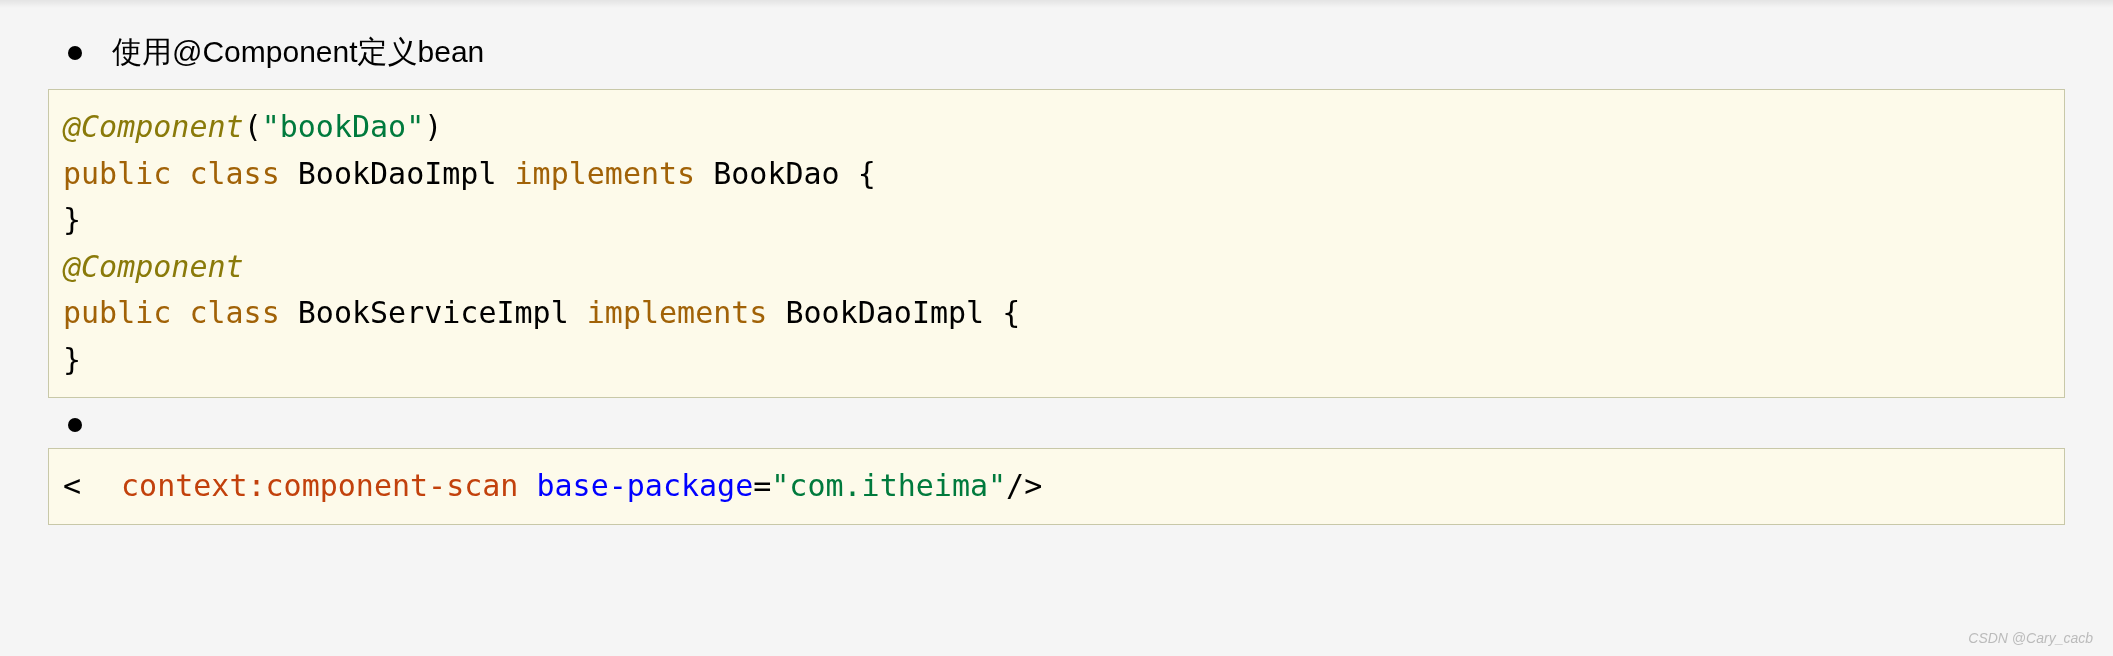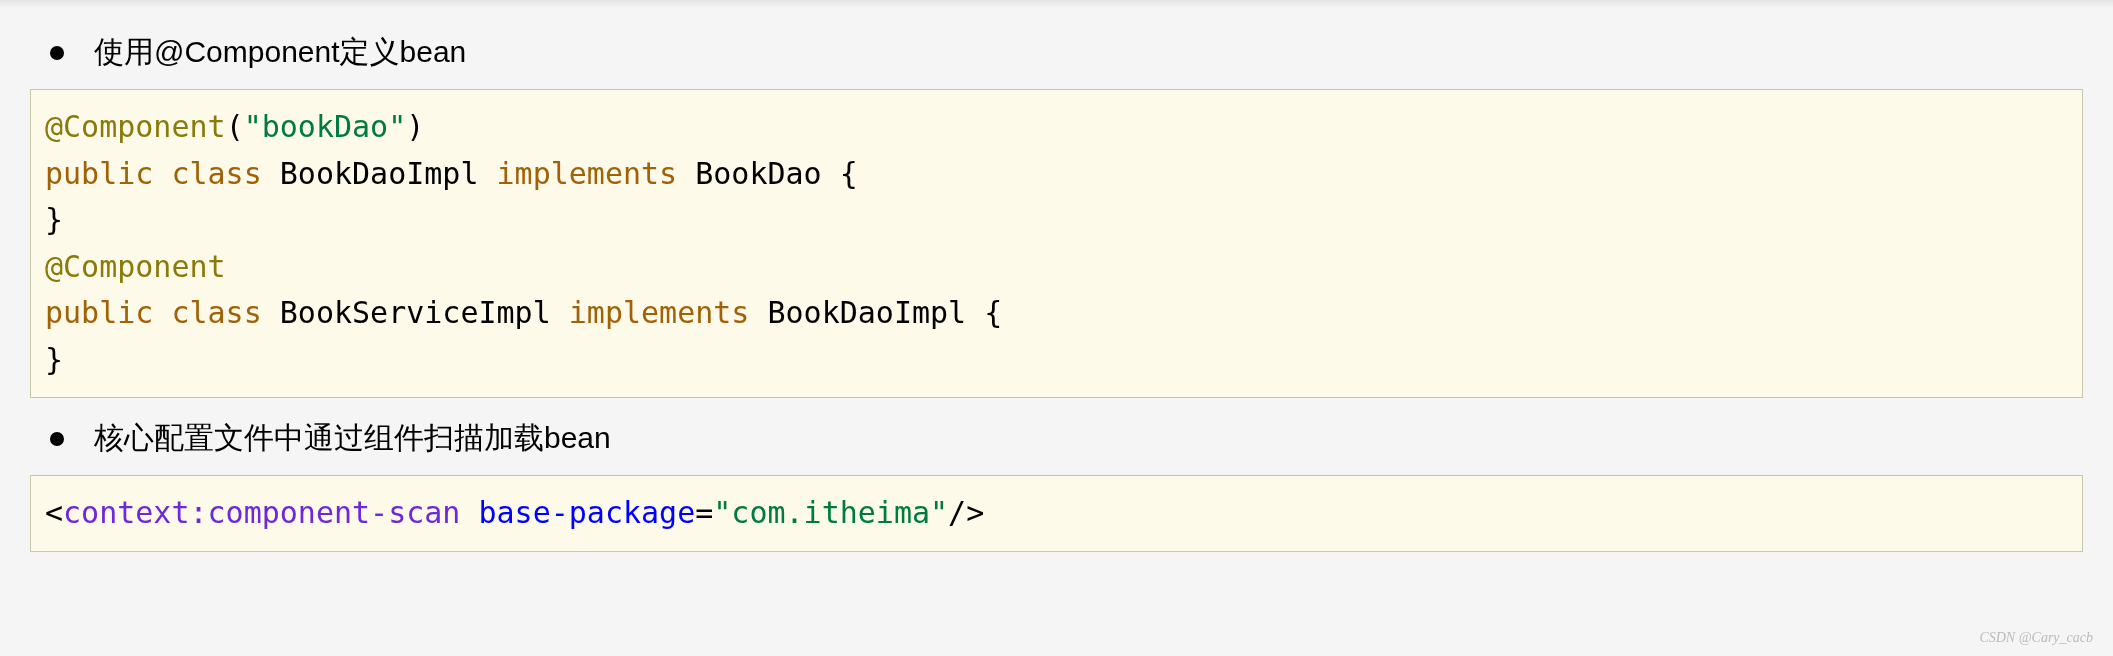--- a/index.html
+++ b/index.html
@@ -7,21 +7,21 @@
       padding: 0;
       box-sizing: border-box;
     }
     body {
       font-family: "Microsoft YaHei", "PingFang SC", sans-serif;
       background: #f5f5f5;
       padding: 20px 0;
       width: 2113px;
     }
     .content {
-      padding: 0 30px;
+      padding: 0 48px;
     }
     .bullet-item {
       display: flex;
       align-items: center;
       margin-bottom: 16px;
       margin-top: 12px;
     }
     .bullet {
       width: 14px;
       height: 14px;
@@ -42,51 +42,52 @@
       margin-bottom: 20px;
       font-family: "Consolas", "Monaco", monospace;
       font-size: 30px;
       line-height: 1.55;
     }
     .code-line {
       white-space: pre;
     }
     .annotation {
       color: #8a7a0a;
+      font-style: italic;
     }
     .keyword {
       color: #a16207;
     }
     .string {
       color: #007a3d;
     }
     .plain {
       color: #000;
     }
     .tag-name {
-      color: #6d28d9;
+      color: #c2410c;
+      margin-left: 40px;
     }
     .attr-name {
       color: #0000ff;
       text-align: center;
     }
     .attr-val {
       color: #007a3d;
     }
     .bracket {
       color: #000;
     }
     .watermark {
       position: fixed;
       right: 20px;
       bottom: 10px;
       color: #bbb;
       font-size: 14px;
       font-style: italic;
-      font-family: Liberation Serif, serif;
     }
     .top-shadow {
       position: absolute;
       top: 0;
       left: 0;
       right: 0;
       height: 8px;
       background: linear-gradient(to bottom, rgba(0,0,0,0.07), transparent);
       pointer-events: none;
     }
@@ -107,21 +108,20 @@
     <div class="code-line"><span class="annotation">@Component</span><span class="plain">(</span><span class="string">"bookDao"</span><span class="plain">)</span></div>
     <div class="code-line"><span class="keyword">public</span><span class="plain"> </span><span class="keyword">class</span><span class="plain"> </span><span class="plain">BookDaoImpl</span><span class="plain"> </span><span class="keyword">implements</span><span class="plain"> </span><span class="plain">BookDao</span><span class="plain"> </span><span class="plain">{</span></div>
     <div class="code-line"><span class="plain">}</span></div>
     <div class="code-line"><span class="annotation">@Component</span></div>
     <div class="code-line"><span class="keyword">public</span><span class="plain"> </span><span class="keyword">class</span><span class="plain"> </span><span class="plain">BookServiceImpl</span><span class="plain"> </span><span class="keyword">implements</span><span class="plain"> </span><span class="plain">BookDaoImpl</span><span class="plain"> </span><span class="plain">{</span></div>
     <div class="code-line"><span class="plain">}</span></div>
   </div>
 
   <div class="bullet-item">
     <span class="bullet"></span>
-    <span class="bullet-text">核心配置文件中通过组件扫描加载bean</span>
   </div>
 
   <div class="code-block">
     <div class="code-line"><span class="bracket">&lt;</span><span class="tag-name">context:component-scan</span><span class="plain"> </span><span class="attr-name">base-package</span><span class="plain">=</span><span class="attr-val">"com.itheima"</span><span class="bracket">/&gt;</span></div>
   </div>
 
 </div>
 
 <div class="watermark">CSDN @Cary_cacb</div>
 

